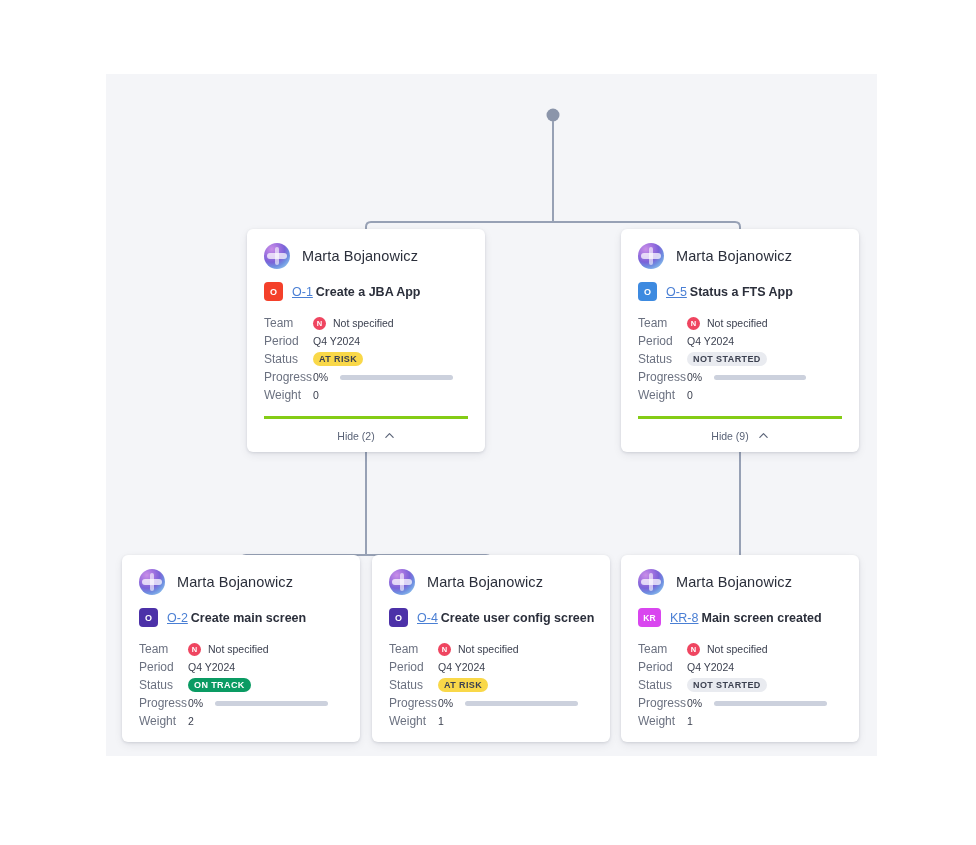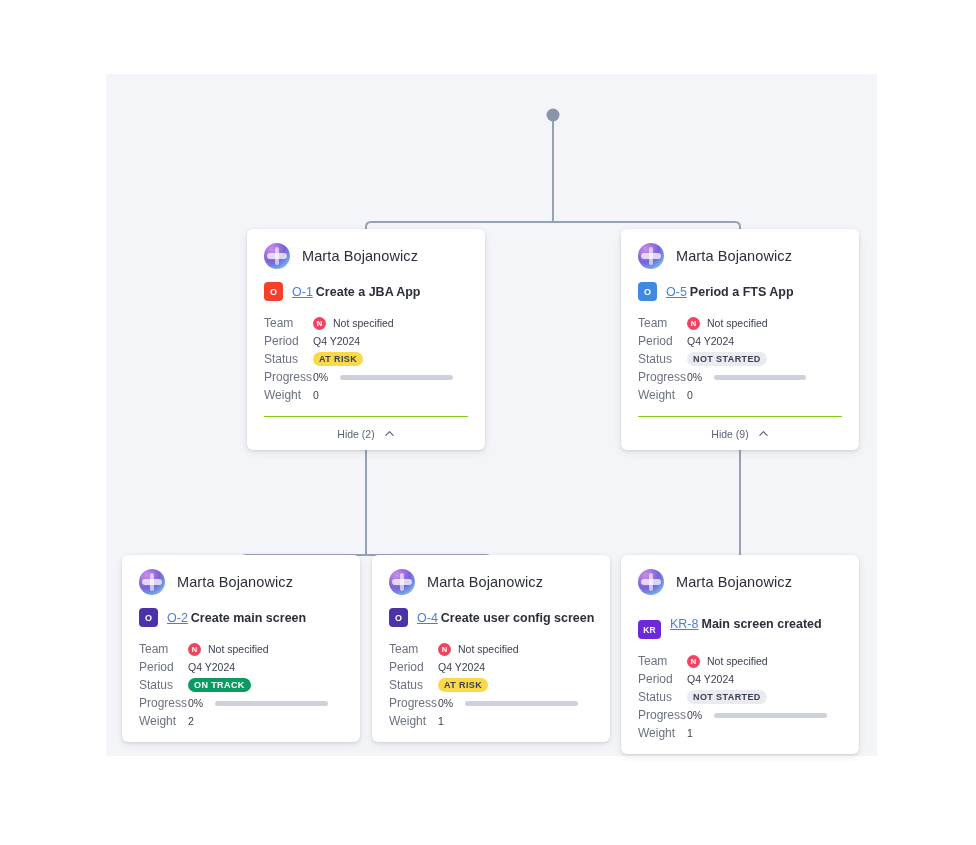--- a/index.html
+++ b/index.html
@@ -192,21 +192,21 @@
   }
   .progress-fill {
     position: absolute;
     left: 0; top: 0; bottom: 0;
     border-radius: 3px;
     background: #4a7fd4;
   }
 
   
   .card-footer {
-    border-top: 1px solid #84cc16;
+    border-top: 3px solid #84cc16;
     height: 33px;
     display: flex;
     align-items: center;
     justify-content: center;
     gap: 9px;
     margin: 0 17px;
   }
   .hide-label {
     font-size: 10.5px;
     color: #5a6377;
@@ -295,21 +295,21 @@
 
   <div class="card" id="card-o-5" style="left:515px; top:155px; width:238px;">
     <div class="card-body">
       <div class="owner-row">
         <div class="avatar"></div>
         <div class="owner-name">Marta Bojanowicz</div>
       </div>
       <div class="title-row">
         <div class="type-badge" style="background:#3d8ae0;">O</div>
         <div class="title-text">
-          <span class="title-key">O-5</span><span>Period a FTS App</span>
+          <span class="title-key">O-5</span><span>Status a FTS App</span>
         </div>
       </div>
       <div class="details">
         <div class="drow">
           <div class="dlabel">Team</div>
           <div class="dvalue">
             <span class="team-dot">N</span>
             <span>Not specified</span>
           </div>
         </div>
@@ -442,21 +442,21 @@
     </div>
   </div>
 
   <div class="card" id="card-kr-1" style="left:515px; top:481px; width:238px;">
     <div class="card-body">
       <div class="owner-row">
         <div class="avatar"></div>
         <div class="owner-name">Marta Bojanowicz</div>
       </div>
       <div class="title-row">
-        <div class="type-badge kr" style="background:#6d28d9;margin-top:12px;">KR</div>
+        <div class="type-badge kr" style="background:#d946ef;">KR</div>
         <div class="title-text">
           <span class="title-key">KR-8</span><span>Main screen created</span>
         </div>
       </div>
       <div class="details">
         <div class="drow">
           <div class="dlabel">Team</div>
           <div class="dvalue">
             <span class="team-dot">N</span>
             <span>Not specified</span>

